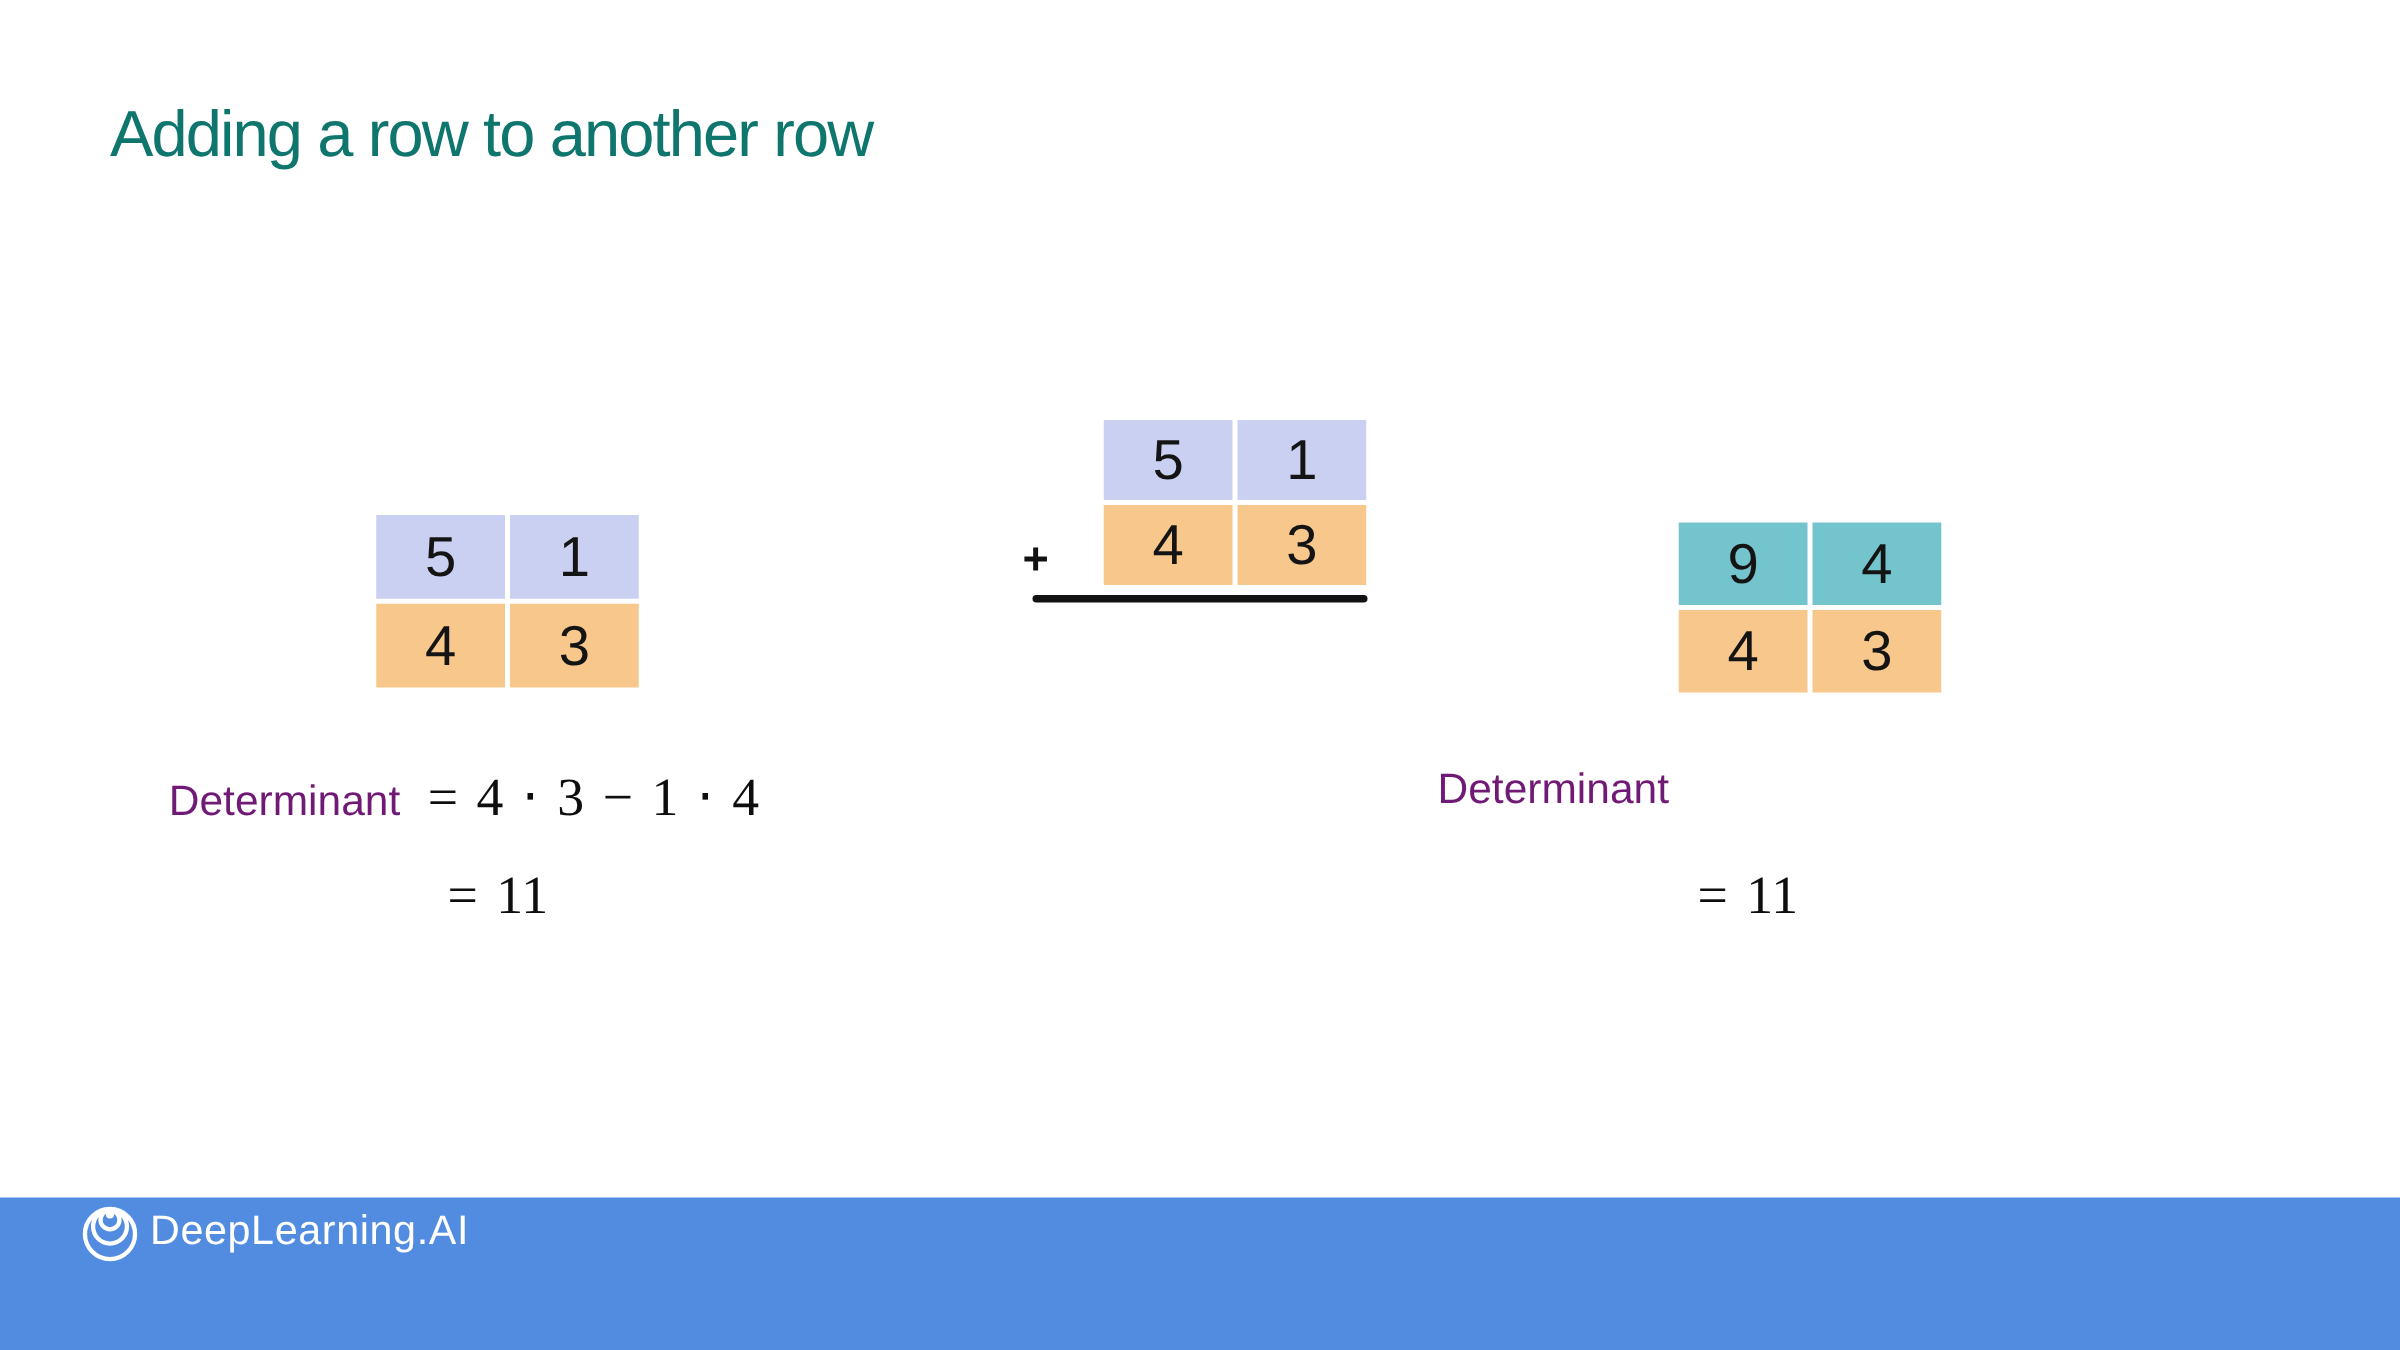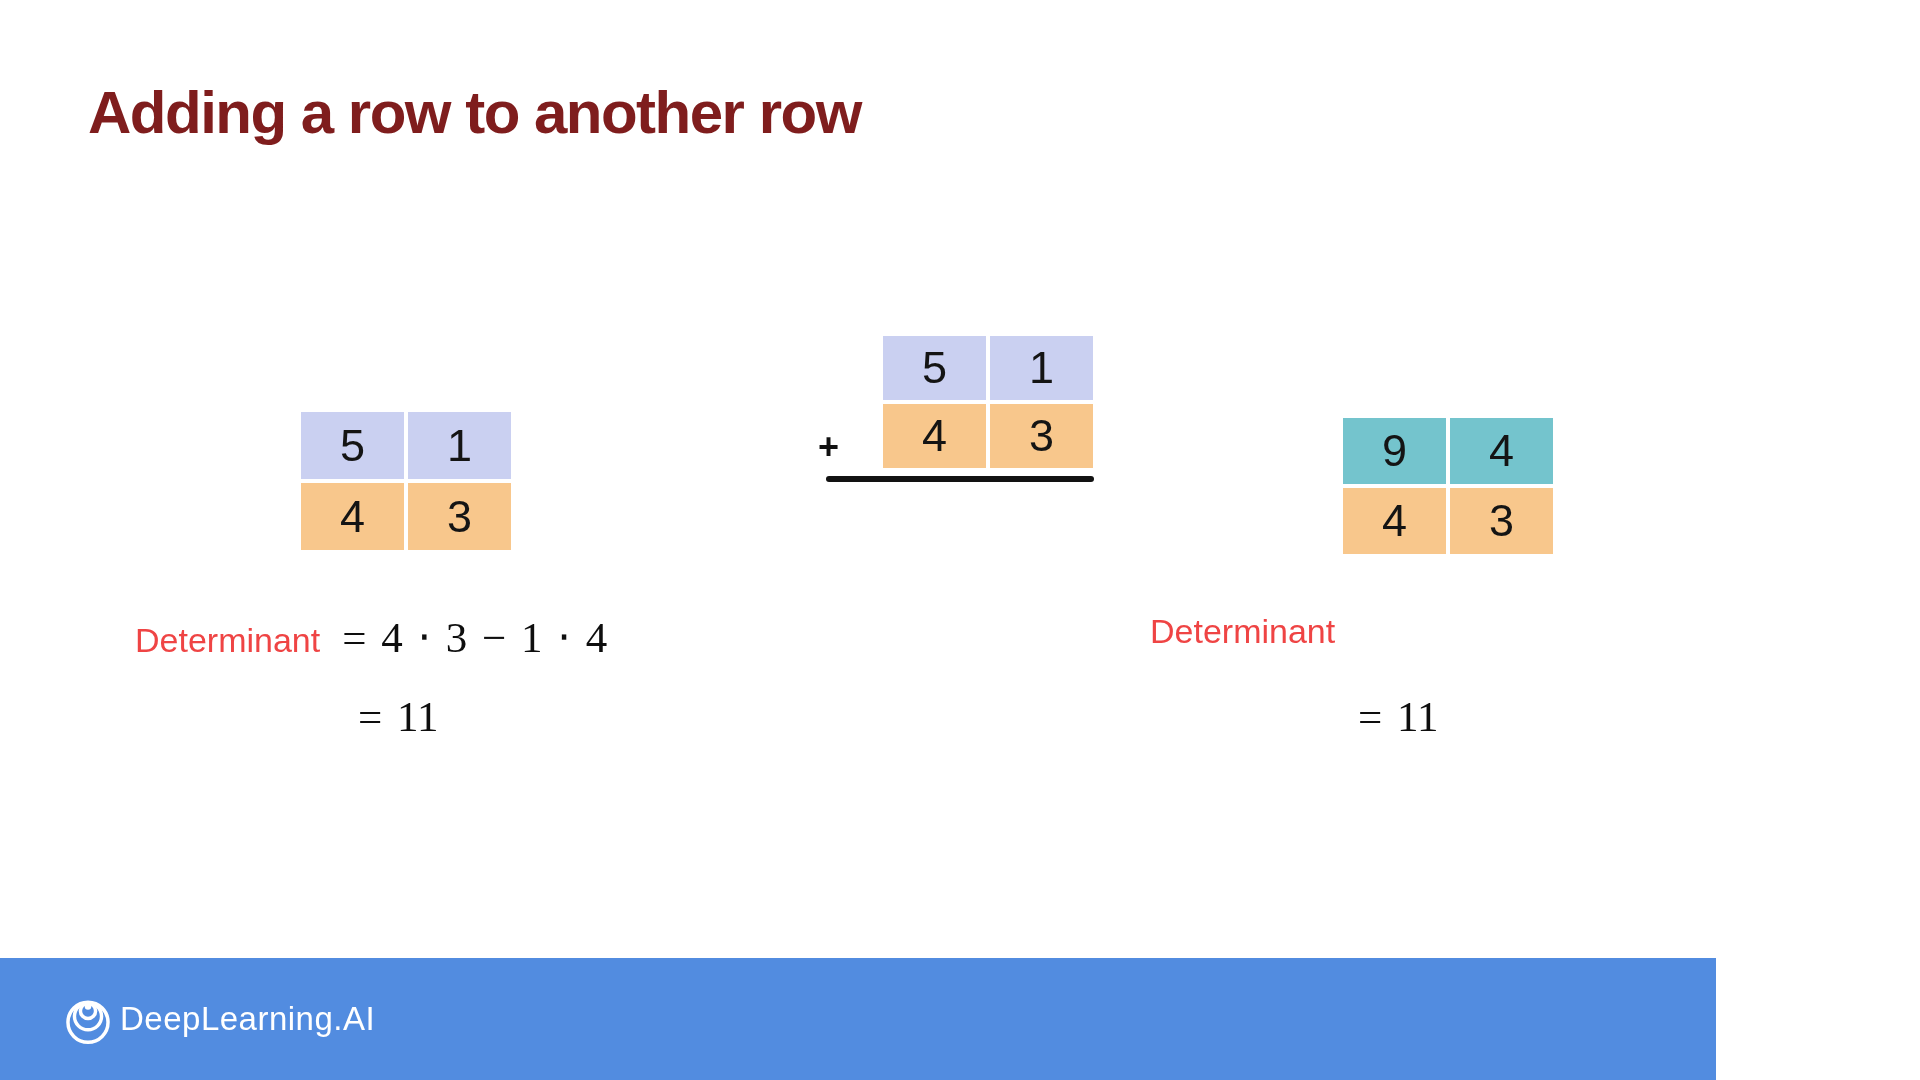--- a/index.html
+++ b/index.html
@@ -15,24 +15,24 @@
     width: 1920px;
     height: 1080px;
     background: #ffffff;
     overflow: hidden;
     font-family: "Liberation Sans", sans-serif;
   }
   .title {
     position: absolute;
     left: 88px;
     top: 78px;
-    font-size: 60px;
-    font-weight: 700;
+    font-size: 52px;
+    font-weight: 400;
     letter-spacing: -1.5px;
-    color: #7f1d1d;
+    color: #0f766e;
     white-space: nowrap;
   }
   .matrix {
     position: absolute;
     display: grid;
     grid-template-columns: 103px 103px;
     gap: 4px;
   }
   .matrix .cell {
     display: flex;
@@ -70,42 +70,42 @@
   .det-row {
     position: absolute;
     display: flex;
     align-items: baseline;
     gap: 22px;
     white-space: nowrap;
   }
   .det-label {
     font-family: "Liberation Sans", sans-serif;
     font-size: 34px;
-    color: #ef4444;
+    color: #701a75;
   }
   .math {
     font-family: "Liberation Serif", serif;
     font-size: 43px;
     color: #0e0e0e;
     word-spacing: 4px;
   }
   .det-left  { left: 135px;  top: 612px; }
   .det-right { left: 1150px; top: 612px; }
   .result-left  { position: absolute; left: 358px;  top: 692px; }
   .result-right { position: absolute; left: 1358px; top: 692px; }
 
   .footer {
     position: absolute;
     left: 0;
     top: 958px;
-    width: 1716px;
+    width: 1920px;
     height: 122px;
     background: var(--footer_blue);
     display: flex;
-    align-items: center;
+    align-items: flex-start;
   }
   .brand {
     display: flex;
     align-items: center;
     margin-left: 64px;
     gap: 8px;
   }
   .brand-text {
     color: #ffffff;
     font-size: 33px;

